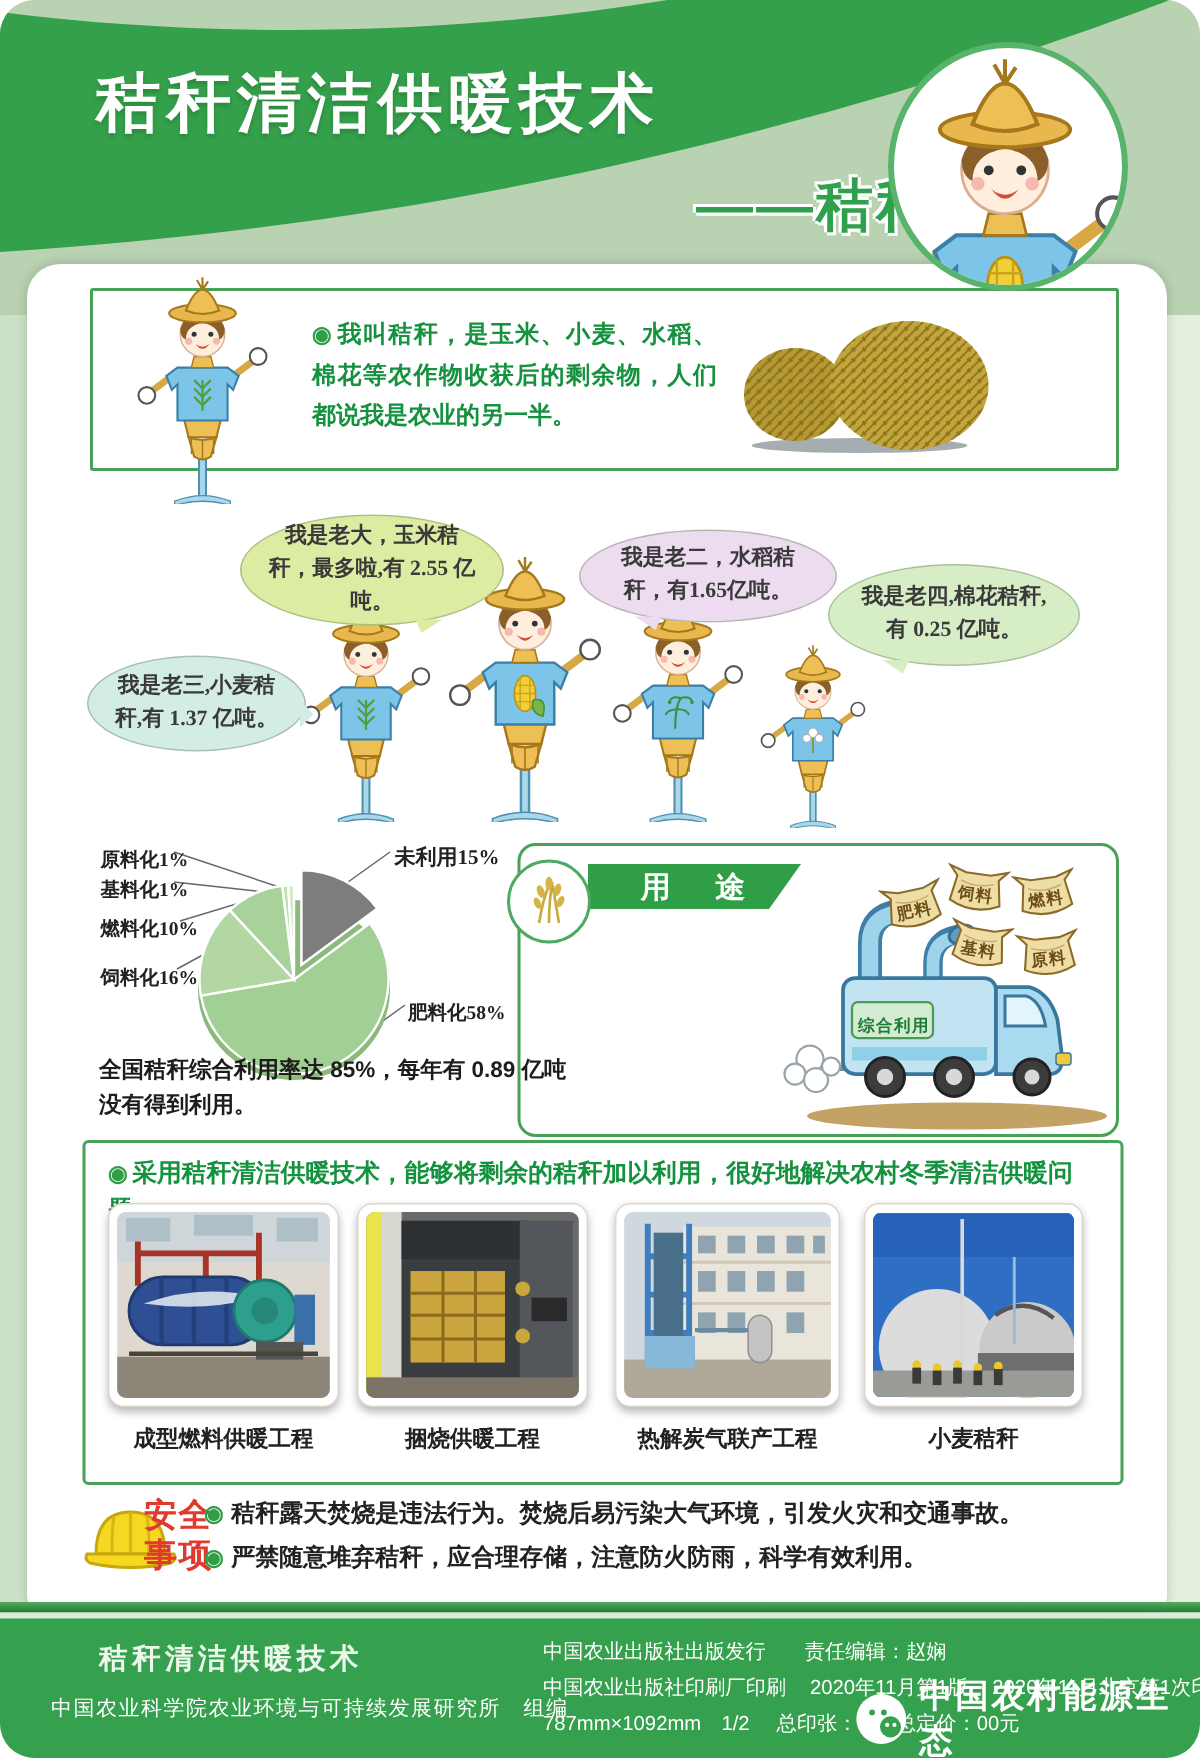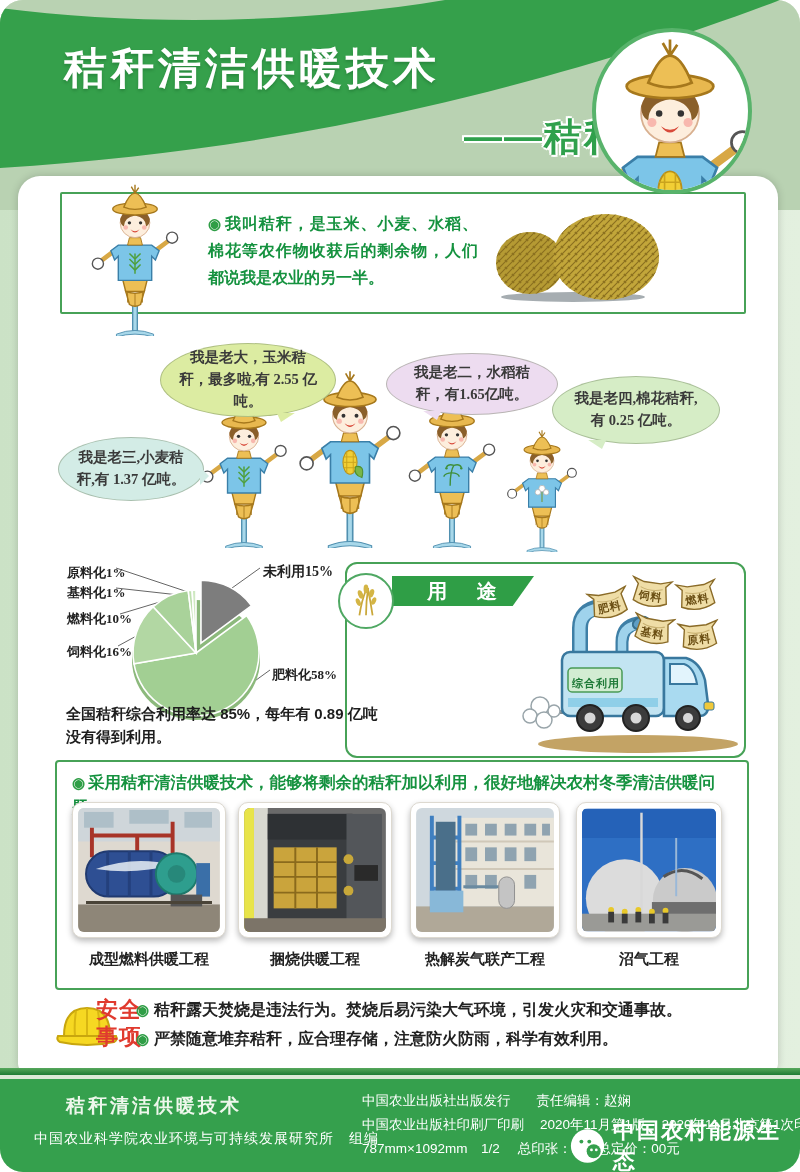--- a/index.html
+++ b/index.html
@@ -520,21 +520,21 @@
             <rect x="69" y="108" width="6" height="10"></rect>
             <rect x="83" y="107" width="6" height="11"></rect>
           </g>
     </svg>
       </div>
     </div>
 
   <div class="caption" style="left:72px;top:950px;width:154px;font-family:Liberation Mono, monospace;">成型燃料供暖工程</div>
   <div class="caption" style="left:238px;top:950px;width:154px;">捆烧供暖工程</div>
   <div class="caption" style="left:400px;top:950px;width:170px;">热解炭气联产工程</div>
-  <div class="caption" style="left:576px;top:950px;width:146px;">沼气工程</div>
+  <div class="caption" style="left:576px;top:950px;width:146px;">小麦秸秆</div>
 
   <svg class="abs hat" viewBox="0 0 66 50">
     <path d="M10,36 Q10,8 33,8 Q56,8 56,36 Z" fill="#f6d822" stroke="#c8a60e" stroke-width="2"></path>
     <path d="M22,11 Q20,24 21,36 M33,8 V36 M44,11 Q46,24 45,36" stroke="#d8b612" stroke-width="2" fill="none"></path>
     <path d="M4,36 H62 Q64,40 60,42 Q33,48 6,42 Q2,40 4,36 Z" fill="#f6d822" stroke="#c8a60e" stroke-width="2"></path>
   </svg>
   <div class="abs safety-label">
     <div>安全</div>
     <div>事项</div>
   </div>

